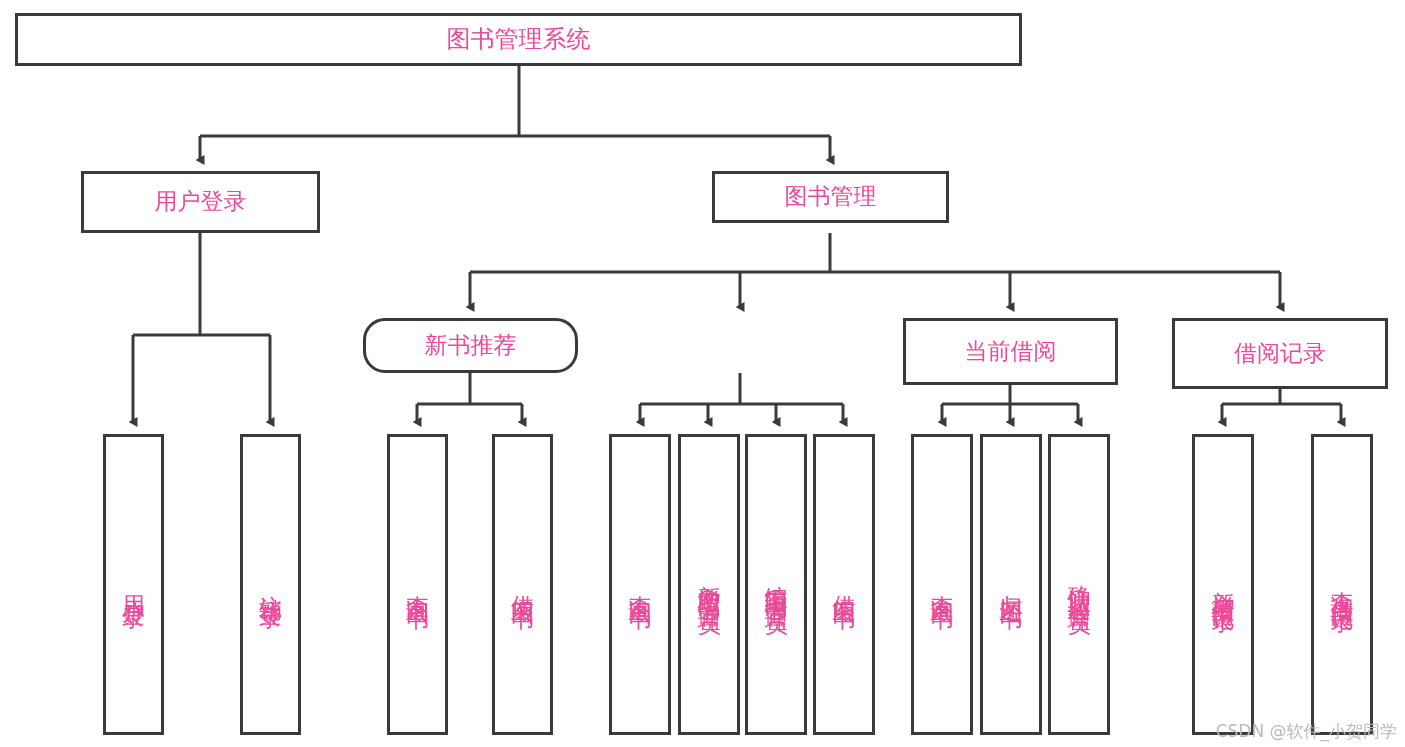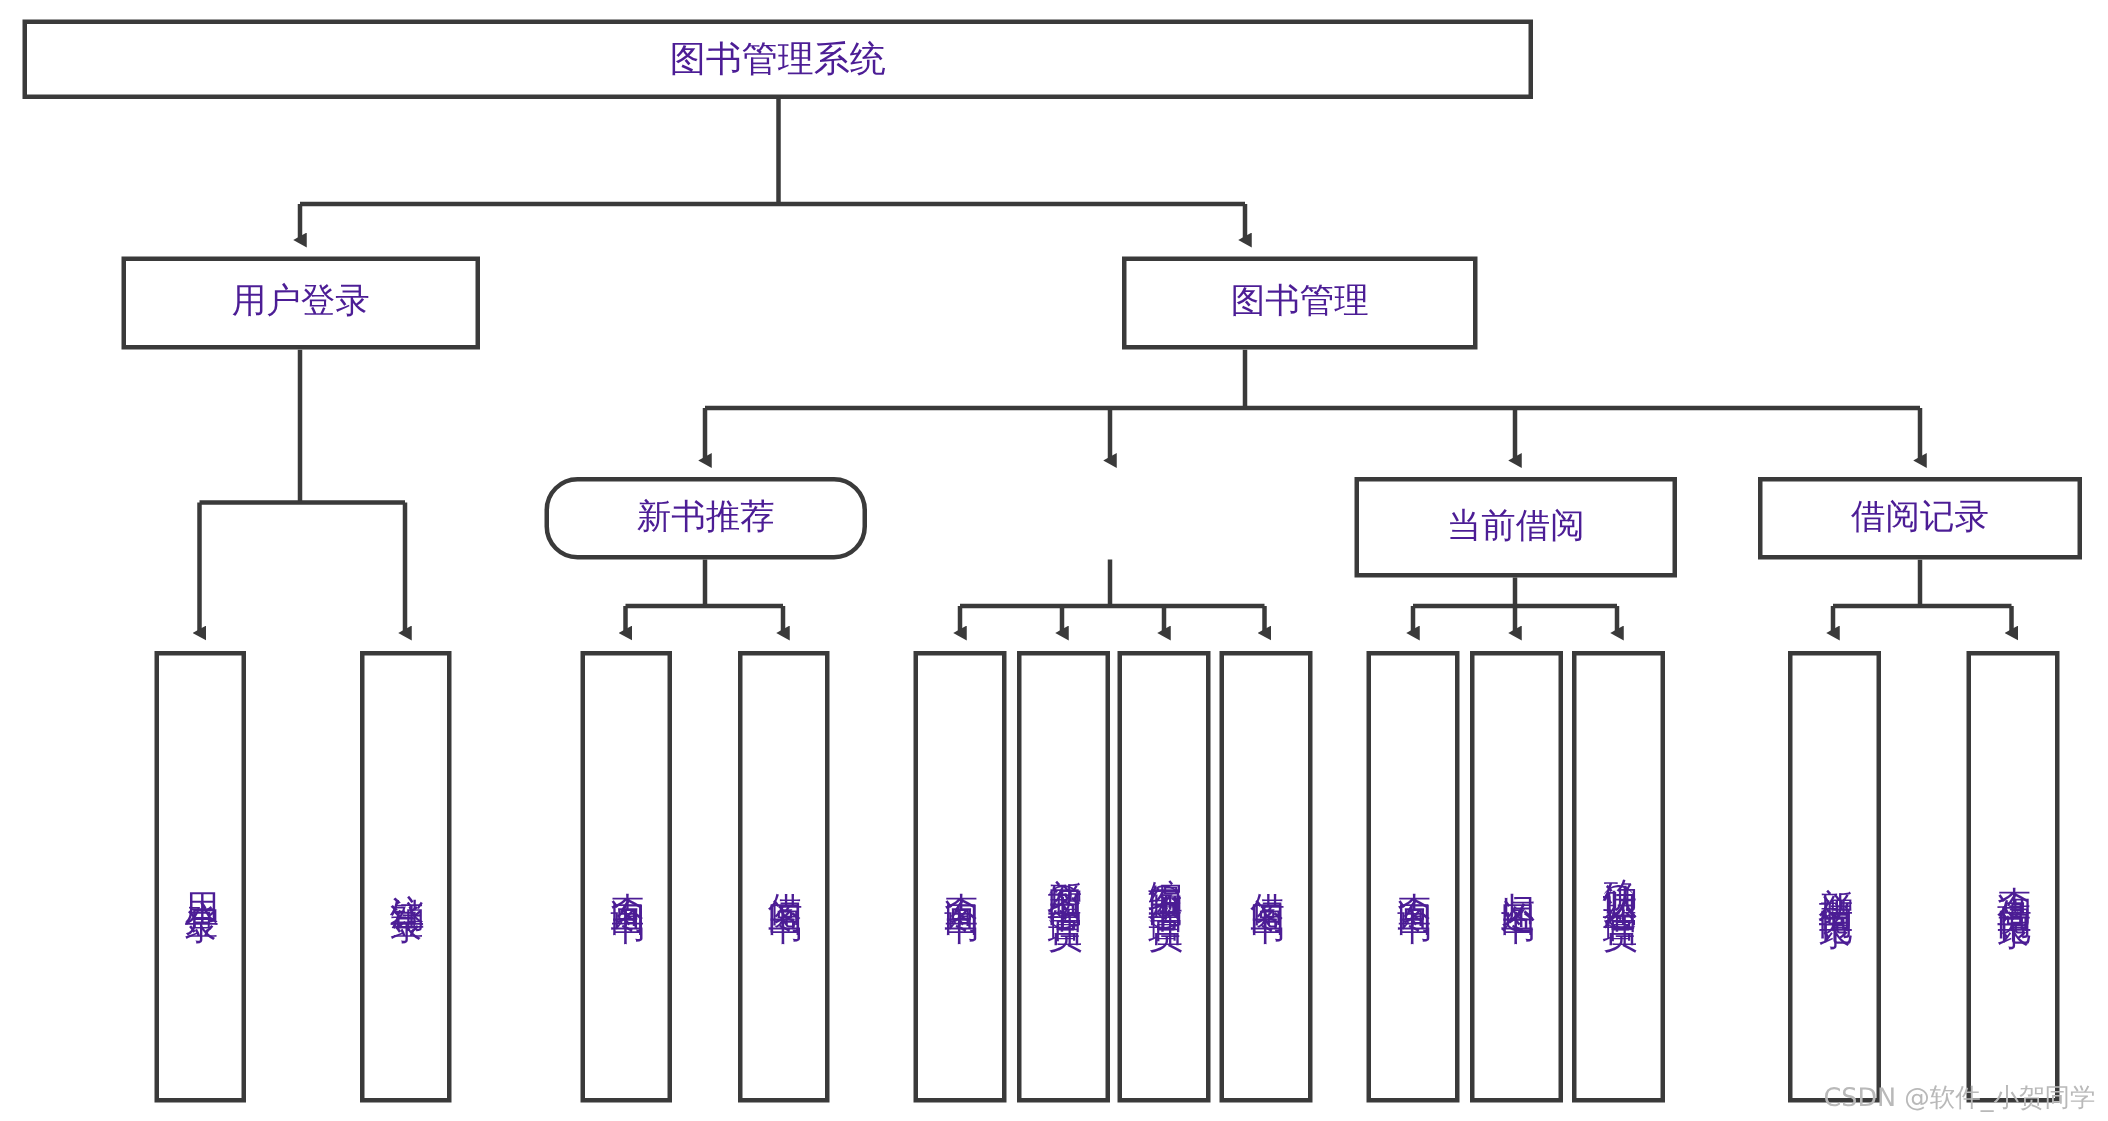--- a/index.html
+++ b/index.html
@@ -25,21 +25,21 @@
     height: 747px;
   }
   .node {
     position: absolute;
     box-sizing: border-box;
     border: 3px solid #3a3a3a;
     background: #ffffff;
     display: flex;
     align-items: center;
     justify-content: center;
-    color: #4c1d95;
+    color: #ec4899;
   }
   .node.horiz {
     font-size: 23px;
     line-height: 1.1;
   }
   .node.vert {
     writing-mode: vertical-rl;
     text-orientation: upright;
     font-size: 23px;
     letter-spacing: 4px;
@@ -121,31 +121,31 @@
     </g>
   </svg>
 
   <div class="node horiz" id="title-node" style="left:15px; top:13px; width:1007px; height:53px;">
     <span>图书管理系统</span>
   </div>
 
   <div class="node horiz" style="left:81px; top:171px; width:239px; height:62px;">
     <span>用户登录</span>
   </div>
-  <div class="node horiz" style="left:748px; top:171px; width:237px; height:62px;text-align:right;">
+  <div class="node horiz" style="left:712px; top:171px; width:237px; height:52px;text-align:right;">
     <span>图书管理</span>
   </div>
 
   <div class="node horiz" style="left:363px; top:318px; width:215px; height:55px;border-radius:22px;">
     <span>新书推荐</span>
   </div>
   <div class="node horiz" style="left:903px; top:318px; width:215px; height:67px;">
     <span>当前借阅</span>
   </div>
-  <div class="node horiz" style="left:1172px; top:318px; width:216px; height:55px;">
+  <div class="node horiz" style="left:1172px; top:318px; width:216px; height:71px;">
     <span>借阅记录</span>
   </div>
 
   <div class="node vert" style="left:103px; top:434px; width:61px; height:301px;">
     <span class="vlabel">用户登录</span>
   </div>
   <div class="node vert" style="left:240px; top:434px; width:61px; height:301px;">
     <span class="vlabel">注销登录</span>
   </div>
 

